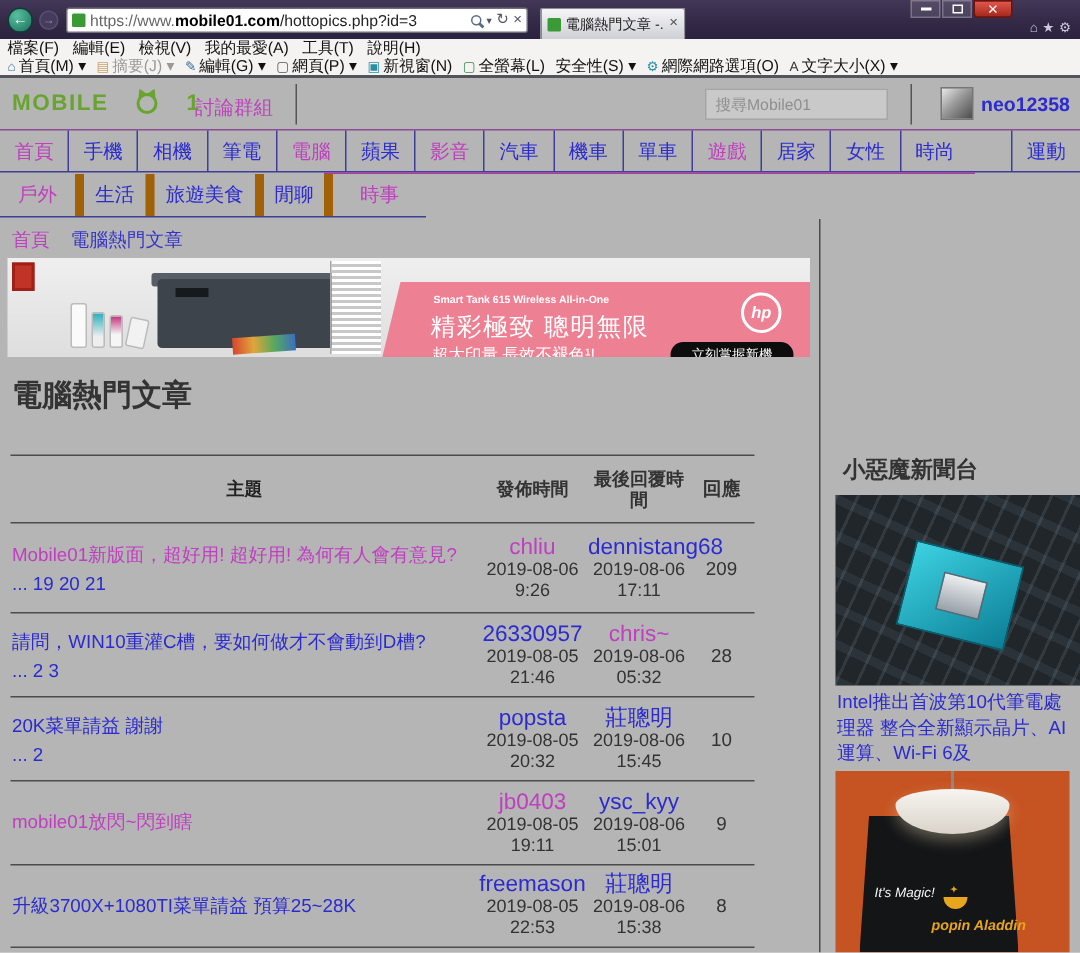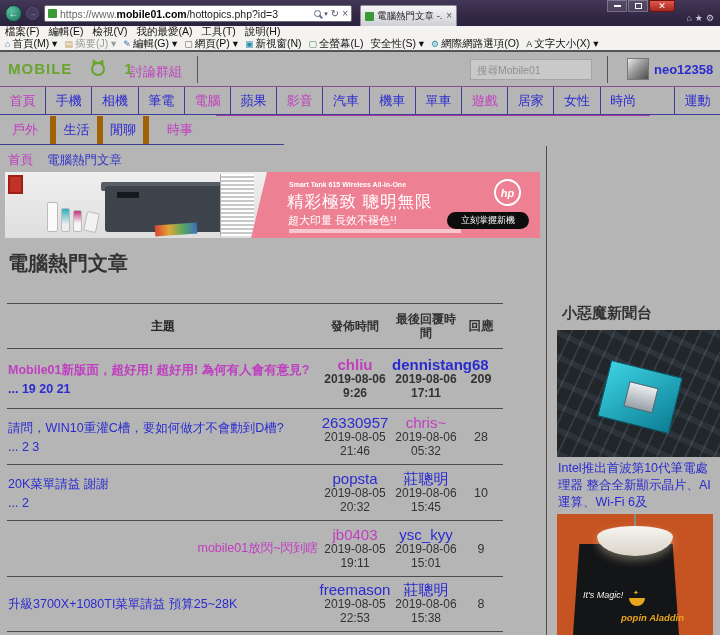--- a/index.html
+++ b/index.html
@@ -97,21 +97,21 @@
   .b4 { left:80px; top:40px; width:13px; height:20px; background:#f2f2f2; transform:rotate(12deg); }
   .printer { position:absolute; left:100px; top:14px; width:118px; height:46px; background:#3e444b;
     border-radius:3px; }
   .printer-top { position:absolute; left:96px; top:10px; width:126px; height:9px; background:#575e66;
     border-radius:2px; }
   .printer-panel { position:absolute; left:112px; top:20px; width:22px; height:6px; background:#161a1d; }
   .printer-photo { position:absolute; left:150px; top:52px; width:42px; height:11px;
     background:linear-gradient(90deg,#d8452f,#e0a63a,#57a85e,#3a6fc0); transform:rotate(-4deg); }
   .stack { position:absolute; left:215px; top:2px; width:34px; height:62px;
     background:repeating-linear-gradient(180deg,#ffffff 0 2px,#c8c8c8 2px 4px); border-left:1px solid #aaa; }
-  .pink { position:absolute; left:246px; top:0; width:289px; height:66px; background:#ee8093;
+  .pink { position:absolute; left:246px; top:16px; width:289px; height:66px; background:#ee8093;
     clip-path:polygon(16px 0,100% 0,100% 100%,0 100%); color:#fff; }
   .eyebrow { position:absolute; left:38px; top:9px; font-size:7px; font-weight:bold; }
   .headline { position:absolute; left:36px; top:19px; font-size:16.5px; letter-spacing:1px; }
   .subhead { position:absolute; left:37px; top:41px; font-size:11px; }
   .disclaimer { position:absolute; left:38px; top:57px; width:172px; height:4px; background:rgba(255,255,255,.55); }
   .hp-logo { position:absolute; left:243px; top:7px; width:27px; height:27px; border:2.5px solid #fff;
     border-radius:50%; display:flex; align-items:center; justify-content:center;
     font-size:11px; font-weight:bold; font-style:italic; }
   .cta { position:absolute; left:196px; top:40px; width:82px; height:17px; background:#0d0d0d;
     border-radius:9px; display:flex; align-items:center; justify-content:center; font-size:9px; color:#fff; }
@@ -263,20 +263,21 @@
       <span class="cell" style="color: rgb(192, 62, 192);">遊戲</span>
       <span class="cell" style="color: rgb(43, 43, 208);">居家</span>
       <span class="cell" style="color: rgb(43, 43, 208);">女性</span>
       <span class="cell" style="color: rgb(43, 43, 208);">時尚</span>
       <span class="cell" style="color: rgb(43, 43, 208); margin-left: 28px;">運動</span>
     </div>
 
     <div class="nav2">
       <span class="cell" style="width: 50px; color: rgb(192, 62, 192);">戶外</span>
       <span class="cell" style="width: 47px; color: rgb(43, 43, 208);">生活</span>
+      <span class="cell" style="width: 73px; color: rgb(43, 43, 208);">旅遊美食</span>
       <span class="cell" style="width: 46px; color: rgb(43, 43, 208);">閒聊</span>
       <span class="cell" style="width: 68px; color: rgb(192, 62, 192);">時事</span>
     </div>
     <div class="nav2-magenta"></div>
 
     <div class="breadcrumb">
       <span style="color: rgb(192, 62, 192);">首頁</span>
       <span style="color: rgb(53, 53, 200);">電腦熱門文章</span>
     </div>
 
@@ -307,21 +308,21 @@
 
     <div class="hline" style="left:7px; top:251px; width:496px;"></div>
     <div class="thead">
       <div class="col-topic">主題</div>
       <div class="col-pub">發佈時間</div>
       <div class="col-last">最後回覆時間</div>
       <div class="col-replies">回應</div>
     </div>
     <div class="hline" style="left:7px; top:296px; width:496px;"></div>
 
-    <div class="trow" style="top:298px; height:57px;font-weight:bold;">
+    <div class="trow" style="top:298px; height:57px;">
       <div class="col-topic">
         <a class="topic-link" style="color: rgb(192, 62, 192);">Mobile01新版面，超好用! 超好用! 為何有人會有意見?</a>
         <div class="pages">... 19 20 21</div>
       </div>
       <div class="col-pub">
         <a class="author" style="color: rgb(192, 62, 192);">chliu</a>
         <div>2019-08-06</div>
         <div>9:26</div>
       </div>
       <div class="col-last">
@@ -366,21 +367,21 @@
         <a class="author" style="color: rgb(43, 43, 208);">莊聰明</a>
         <div>2019-08-06</div>
         <div>15:45</div>
       </div>
       <div class="col-replies">10</div>
     </div>
     <div class="hline" style="left:7px; top:468px; width:496px;"></div>
 
     <div class="trow" style="top:470px; height:53px;">
       <div class="col-topic">
-        <a class="topic-link" style="color: rgb(192, 62, 192); text-align: right;">mobile01放閃~閃到瞎</a>
+        <a class="topic-link" style="color: rgb(192, 62, 192);">mobile01放閃~閃到瞎</a>
       </div>
       <div class="col-pub">
         <a class="author" style="color: rgb(192, 62, 192);">jb0403</a>
         <div>2019-08-05</div>
         <div>19:11</div>
       </div>
       <div class="col-last">
         <a class="author" style="color: rgb(43, 43, 208);">ysc_kyy</a>
         <div>2019-08-06</div>
         <div>15:01</div>

